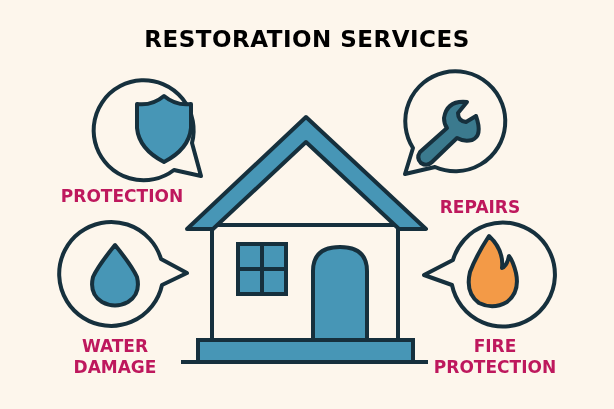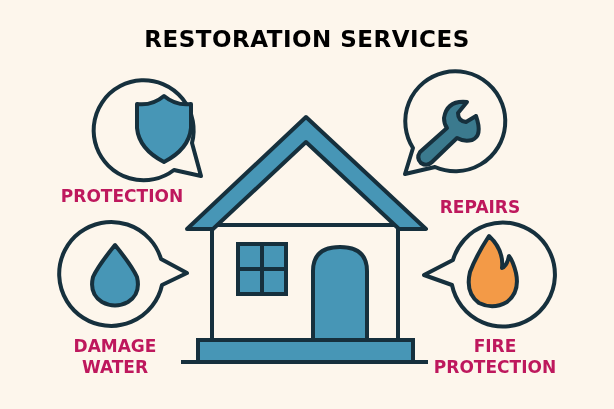--- a/index.html
+++ b/index.html
@@ -60,19 +60,19 @@
   </g>
 </svg>
 
 <div class="label" style="left:52px; top:186px; width:140px;">
   <div>PROTECTION</div>
 </div>
 <div class="label" style="left:425px; top:186px; width:110px;margin-top:11px;">
   <div>REPAIRS</div>
 </div>
 <div class="label" style="left:55px; top:336px; width:120px;">
+  <div>WATER</div>
   <div>DAMAGE</div>
-  <div>WATER</div>
 </div>
 <div class="label" style="left:430px; top:336px; width:130px;">
   <div>FIRE</div>
   <div>PROTECTION</div>
 </div>
 
 </body></html>

